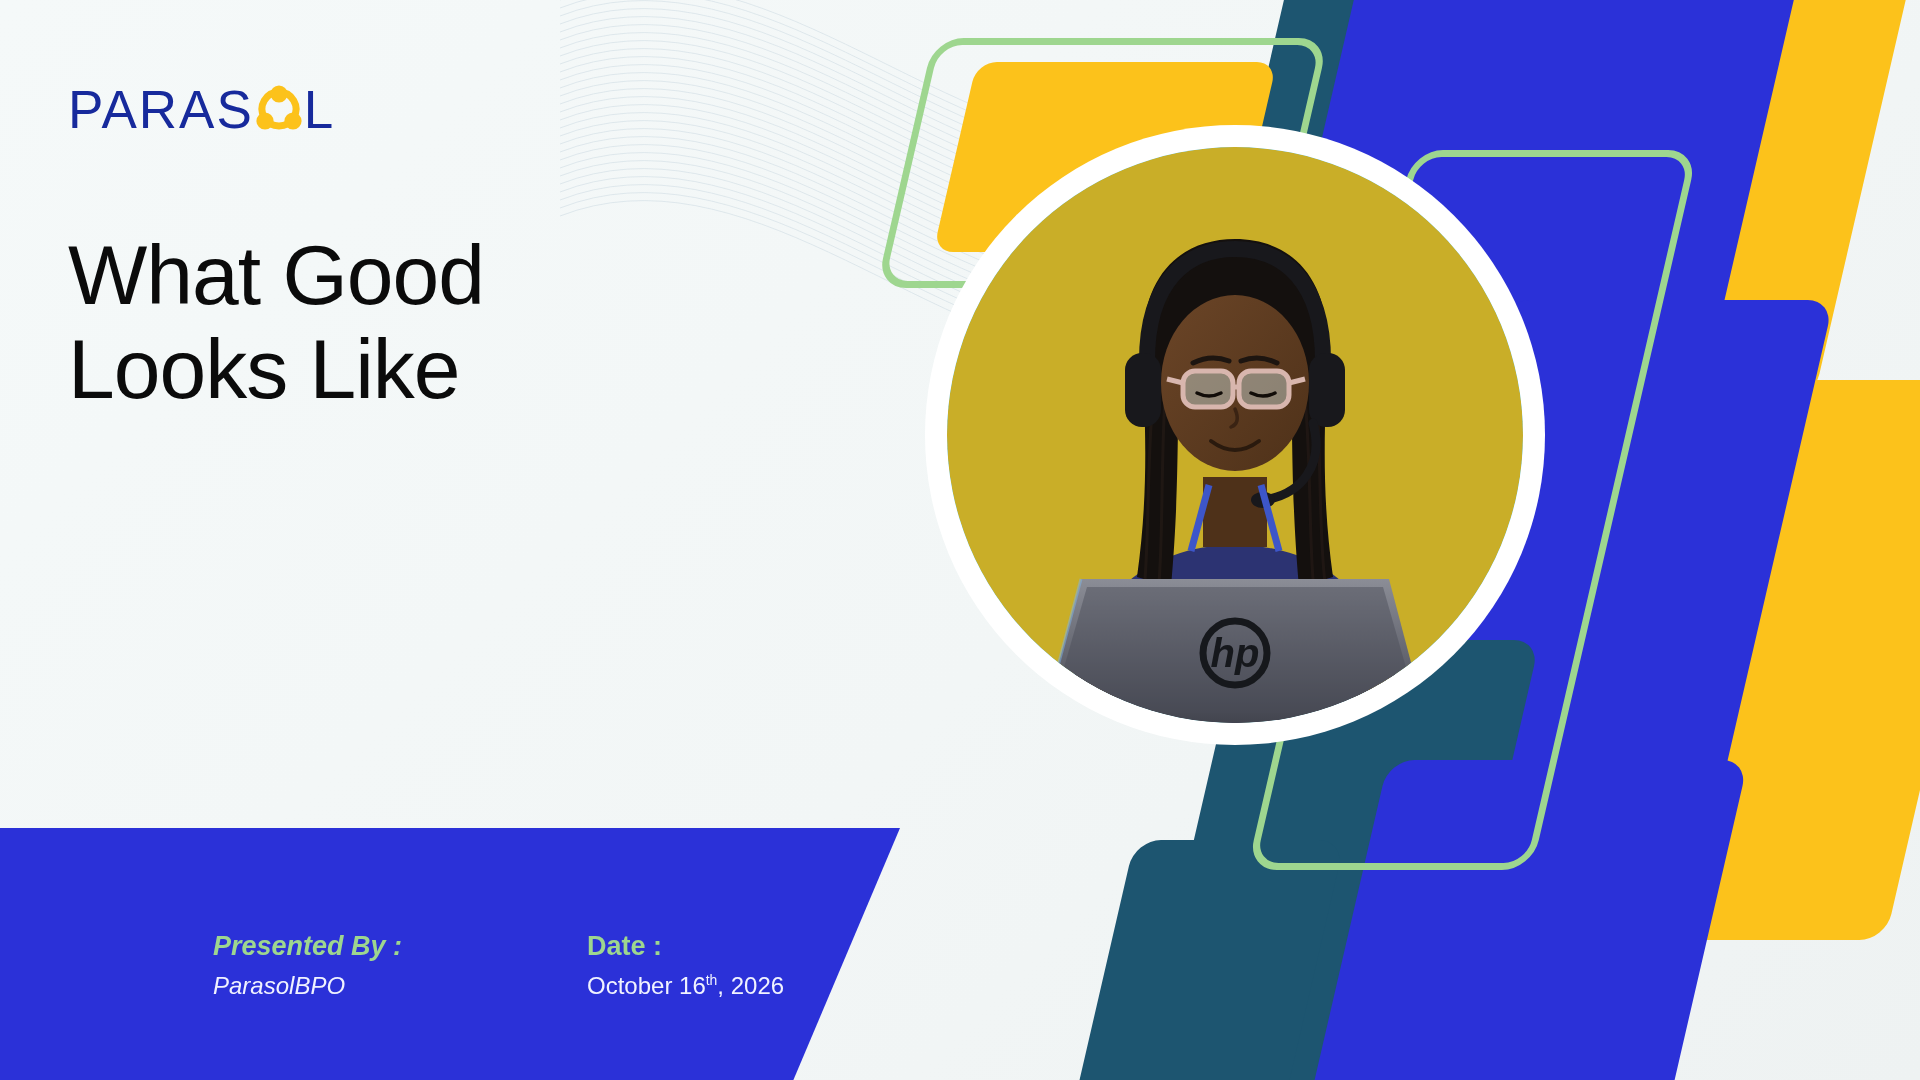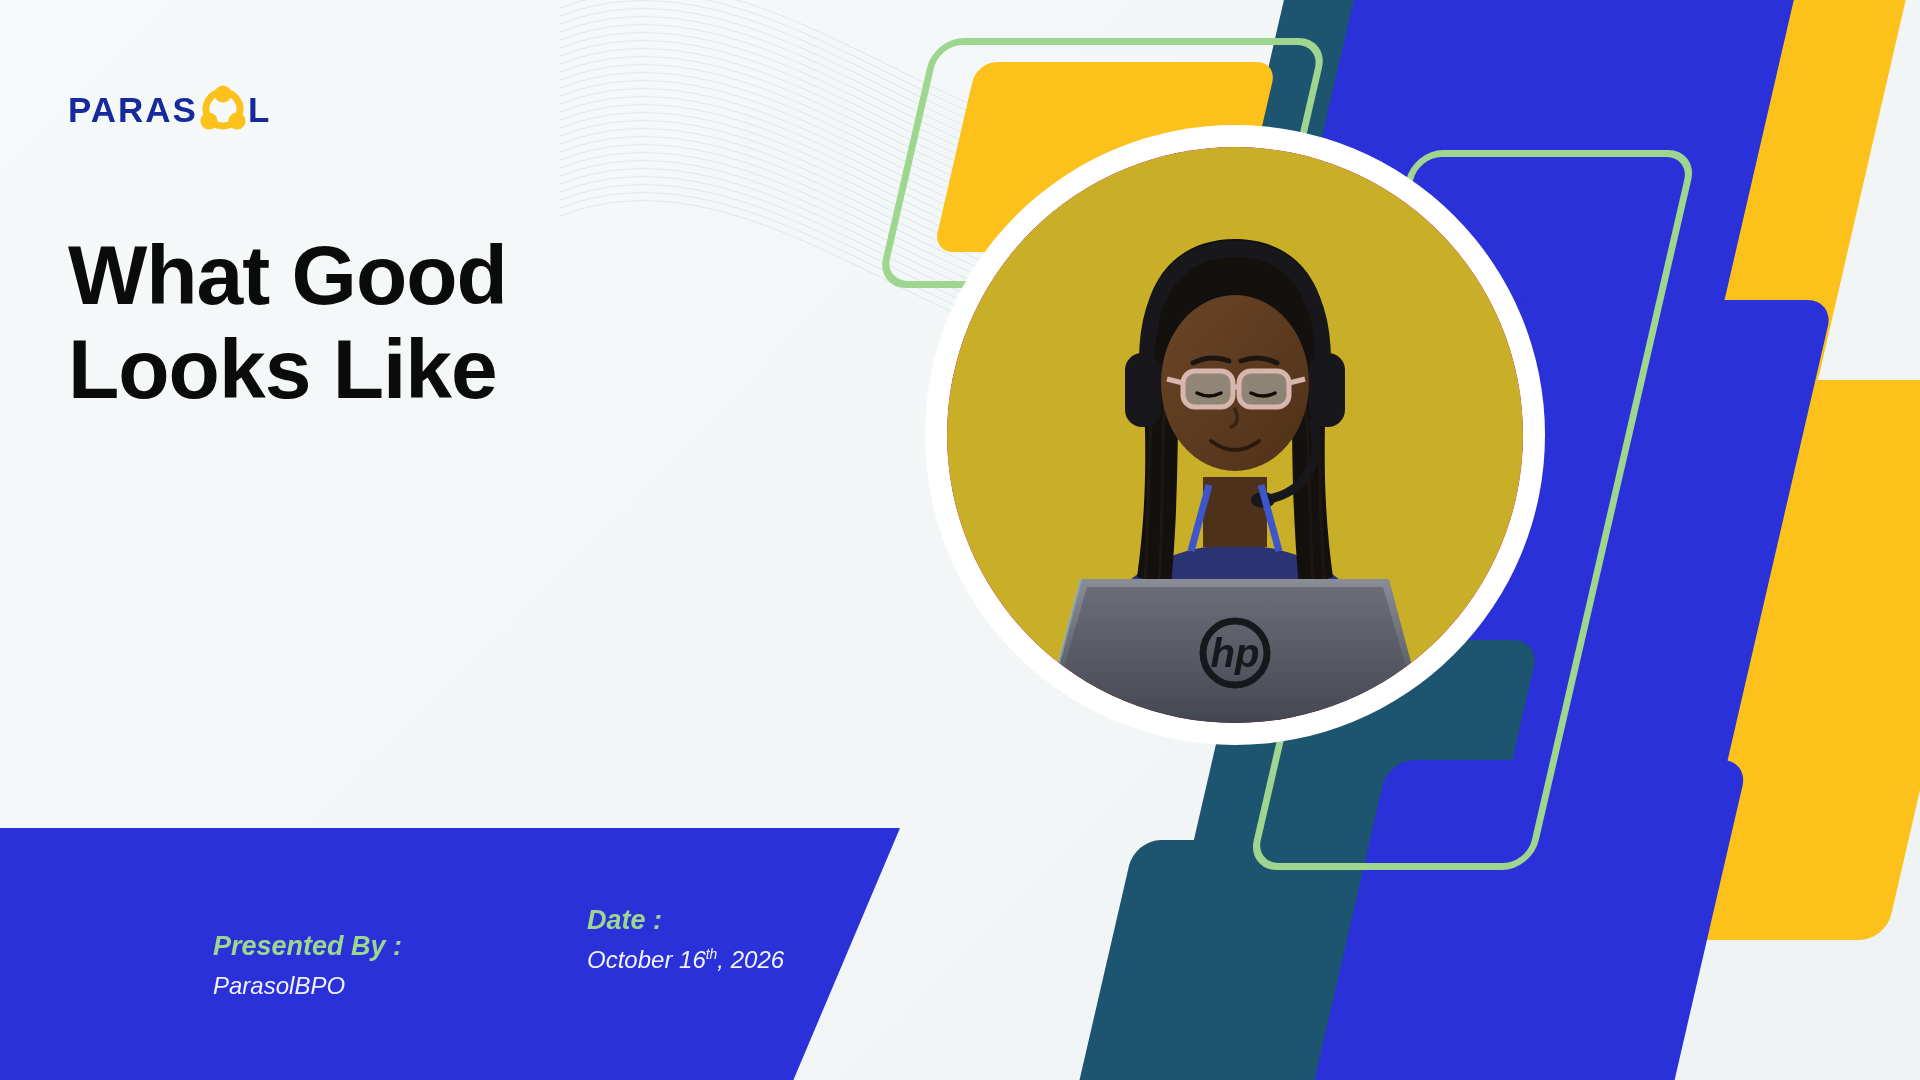--- a/index.html
+++ b/index.html
@@ -52,42 +52,42 @@
     clip-path:polygon(0 0, 940px 0, 830px 260px, 0 260px);
   }
 
   
   #photo-wrap {
     position:absolute; left:925px; top:125px; width:620px; height:620px;
     border-radius:50%; background:#ffffff; padding:22px;
   }
   #photo {
     width:100%; height:100%; border-radius:50%; overflow:hidden; position:relative;
-    background:#be185d;
+    background:#7dd3fc;
   }
 
   
   #logo { position:absolute; left:68px; top:78px; height:62px; display:flex; align-items:center; }
-  #logo .word { font-size:35px; font-weight:700; letter-spacing:2px; color:#172a9c;
+  #logo .word { font-size:53px; font-weight:400; letter-spacing:2px; color:#172a9c;
                 font-family:"Liberation Sans", sans-serif; line-height:1; }
   #logo .mark { width:48px; height:48px; margin:0 1px; position:relative; display:inline-block; }
 
   
   #title {
     position:absolute; left:68px; top:228px; width:800px;
-    font-size:84px; font-weight:700; line-height:1.12;
+    font-size:84px; font-weight:400; line-height:1.12;
     color:#0b0b0b; letter-spacing:-1px;
   }
   #title .ln { display:block; white-space:nowrap; }
 
   
   #footer-text { position:absolute; left:0; top:828px; width:960px; height:260px; }
   .meta { position:absolute; }
   #meta-presenter { left:213px; top:98px;font-style:italic; }
-  #meta-date      { left:587px; top:72px;font-style:italic; }
+  #meta-date      { left:587px; top:98px; }
   .meta .lbl {
     color:#9ed68f; font-size:27px; font-weight:700; line-height:1.5; white-space:nowrap;
   }
   .meta .val {
     color:#f0f2ff; font-size:24px; font-weight:400; line-height:1.6; white-space:nowrap;
   }
   .val sup { font-size:.58em; vertical-align:super; }
 </style>
 </head>
 <body>

